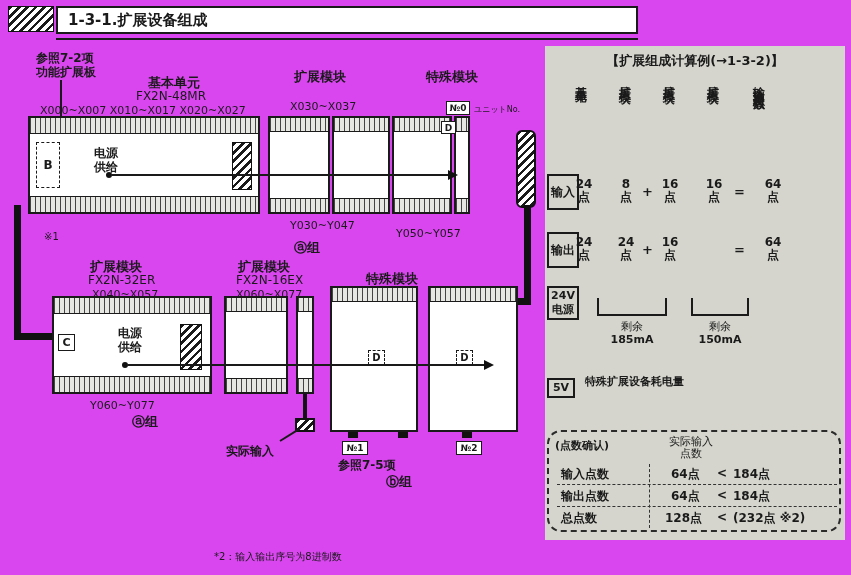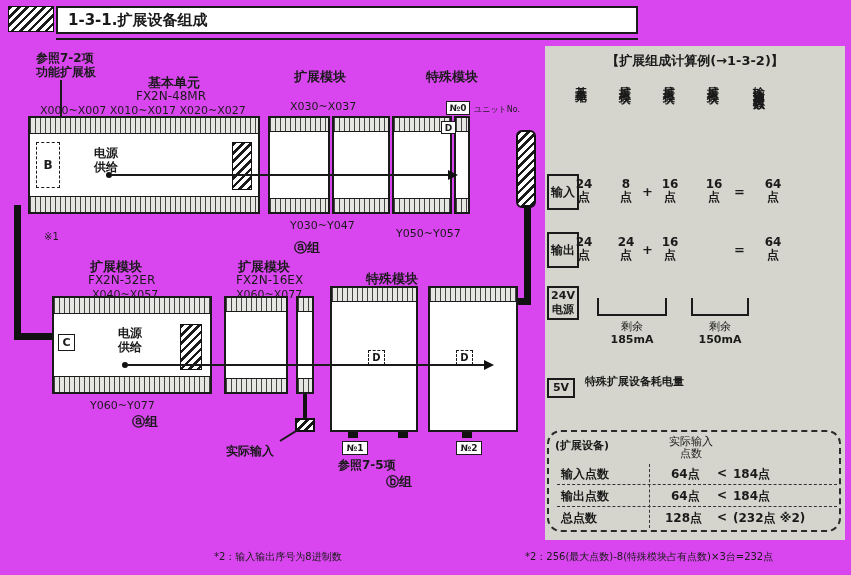--- a/index.html
+++ b/index.html
@@ -221,21 +221,21 @@
     </div>
     <div class="abs stack ctr t11" style="left:142px;top:274px;width:66px;line-height:13px">
       <span>剩余</span>
       <span class="b">150mA</span>
     </div>
 
     <div class="abs lblbox t11" style="left:2px;top:332px;width:28px;height:20px">5V</div>
     <div class="abs b t11 nw" style="left:40px;top:328px">特殊扩展设备耗电量</div>
 
     <div class="abs checkbox" style="left:2px;top:384px;width:294px;height:102px">
-      <div class="abs b t11 nw" style="left:6px;top:6px">(扩展设备)</div>
+      <div class="abs b t11 nw" style="left:6px;top:6px">(点数确认)</div>
       <div class="abs stack ctr t11" style="left:110px;top:4px;width:64px;line-height:12px">
         <span>实际输入</span>
         <span>点数</span>
       </div>
       <div class="abs dashvr" style="left:100px;top:32px;height:64px"></div>
       <div class="abs dashhr" style="left:8px;top:52px;width:280px"></div>
       <div class="abs dashhr" style="left:8px;top:74px;width:280px"></div>
 
       <div class="abs b t12 nw" style="left:12px;top:34px">输入点数</div>
       <div class="abs b t12 nw" style="left:122px;top:34px">64点</div>
@@ -248,15 +248,14 @@
       <div class="abs b t12 nw" style="left:184px;top:56px">184点</div>
 
       <div class="abs b t12 nw" style="left:12px;top:78px">总点数</div>
       <div class="abs b t12 nw" style="left:116px;top:78px">128点</div>
       <div class="abs b t12 nw" style="left:168px;top:78px">&lt;</div>
       <div class="abs b t12 nw" style="left:184px;top:78px">(232点 ※2)</div>
     </div>
   </div>
 
   <div class="abs t10 nw" style="left:214px;top:550px">*2：输入输出序号为8进制数</div>
-  <div class="abs t10 nw" style="left:525px;top:550px">*2：256(最大点数)-8(特殊模块占有点数)×3台=232点</div>
 
 </div>
 
 </body></html>

